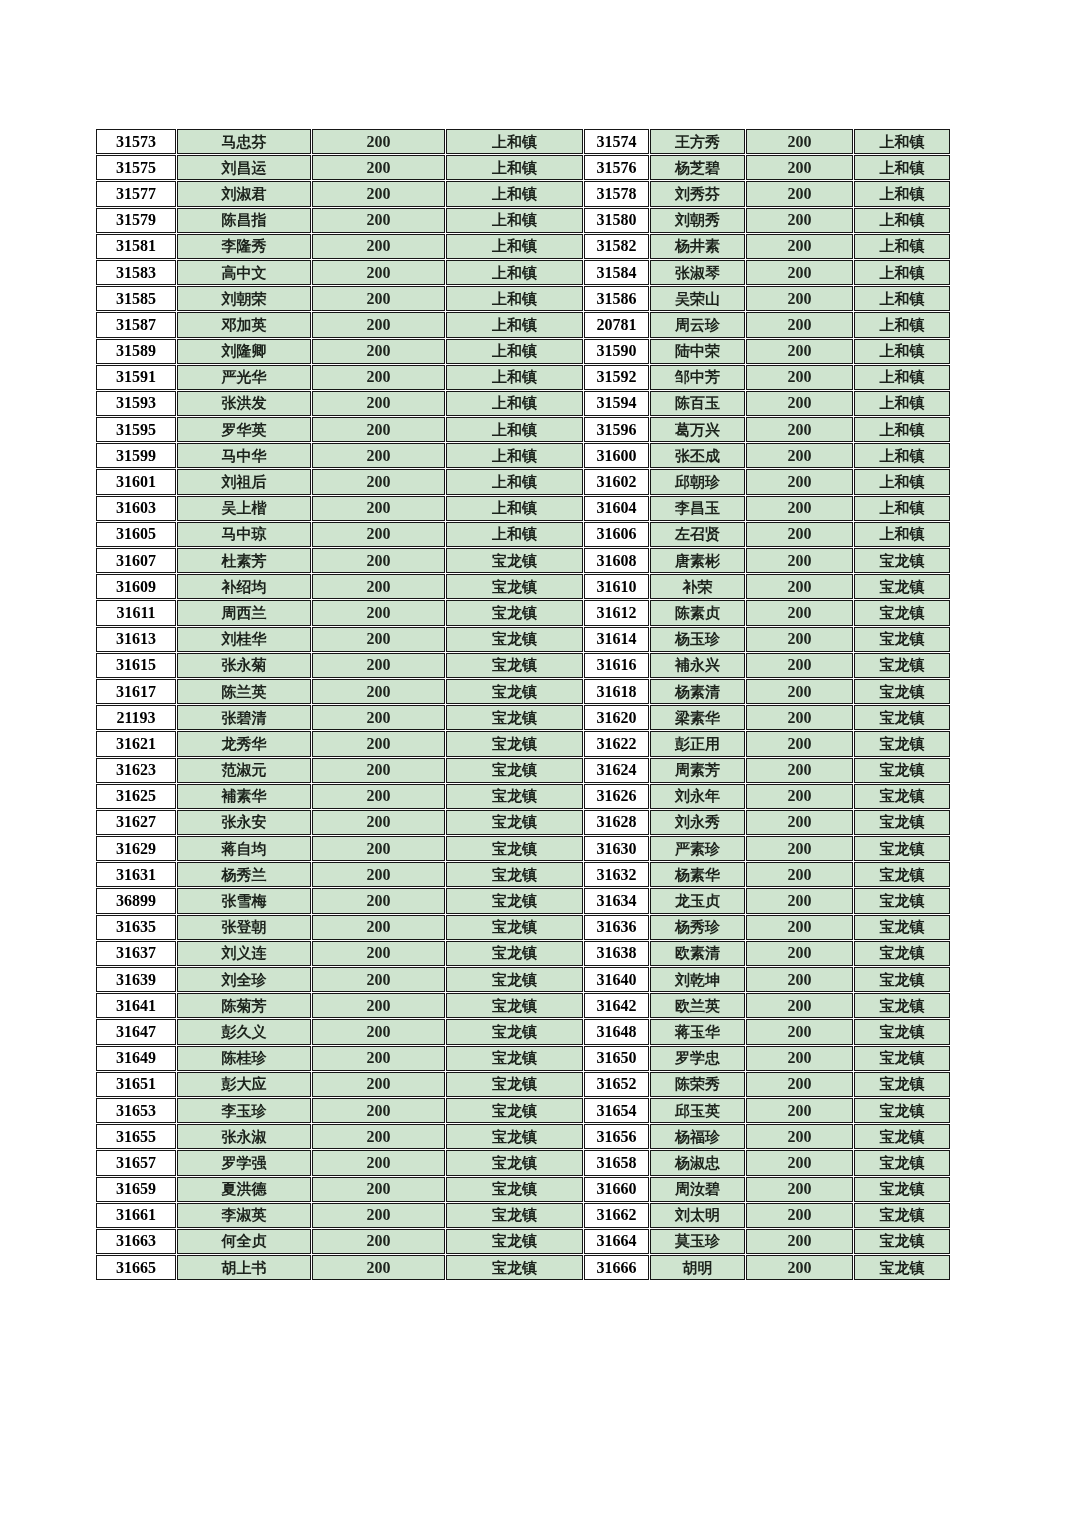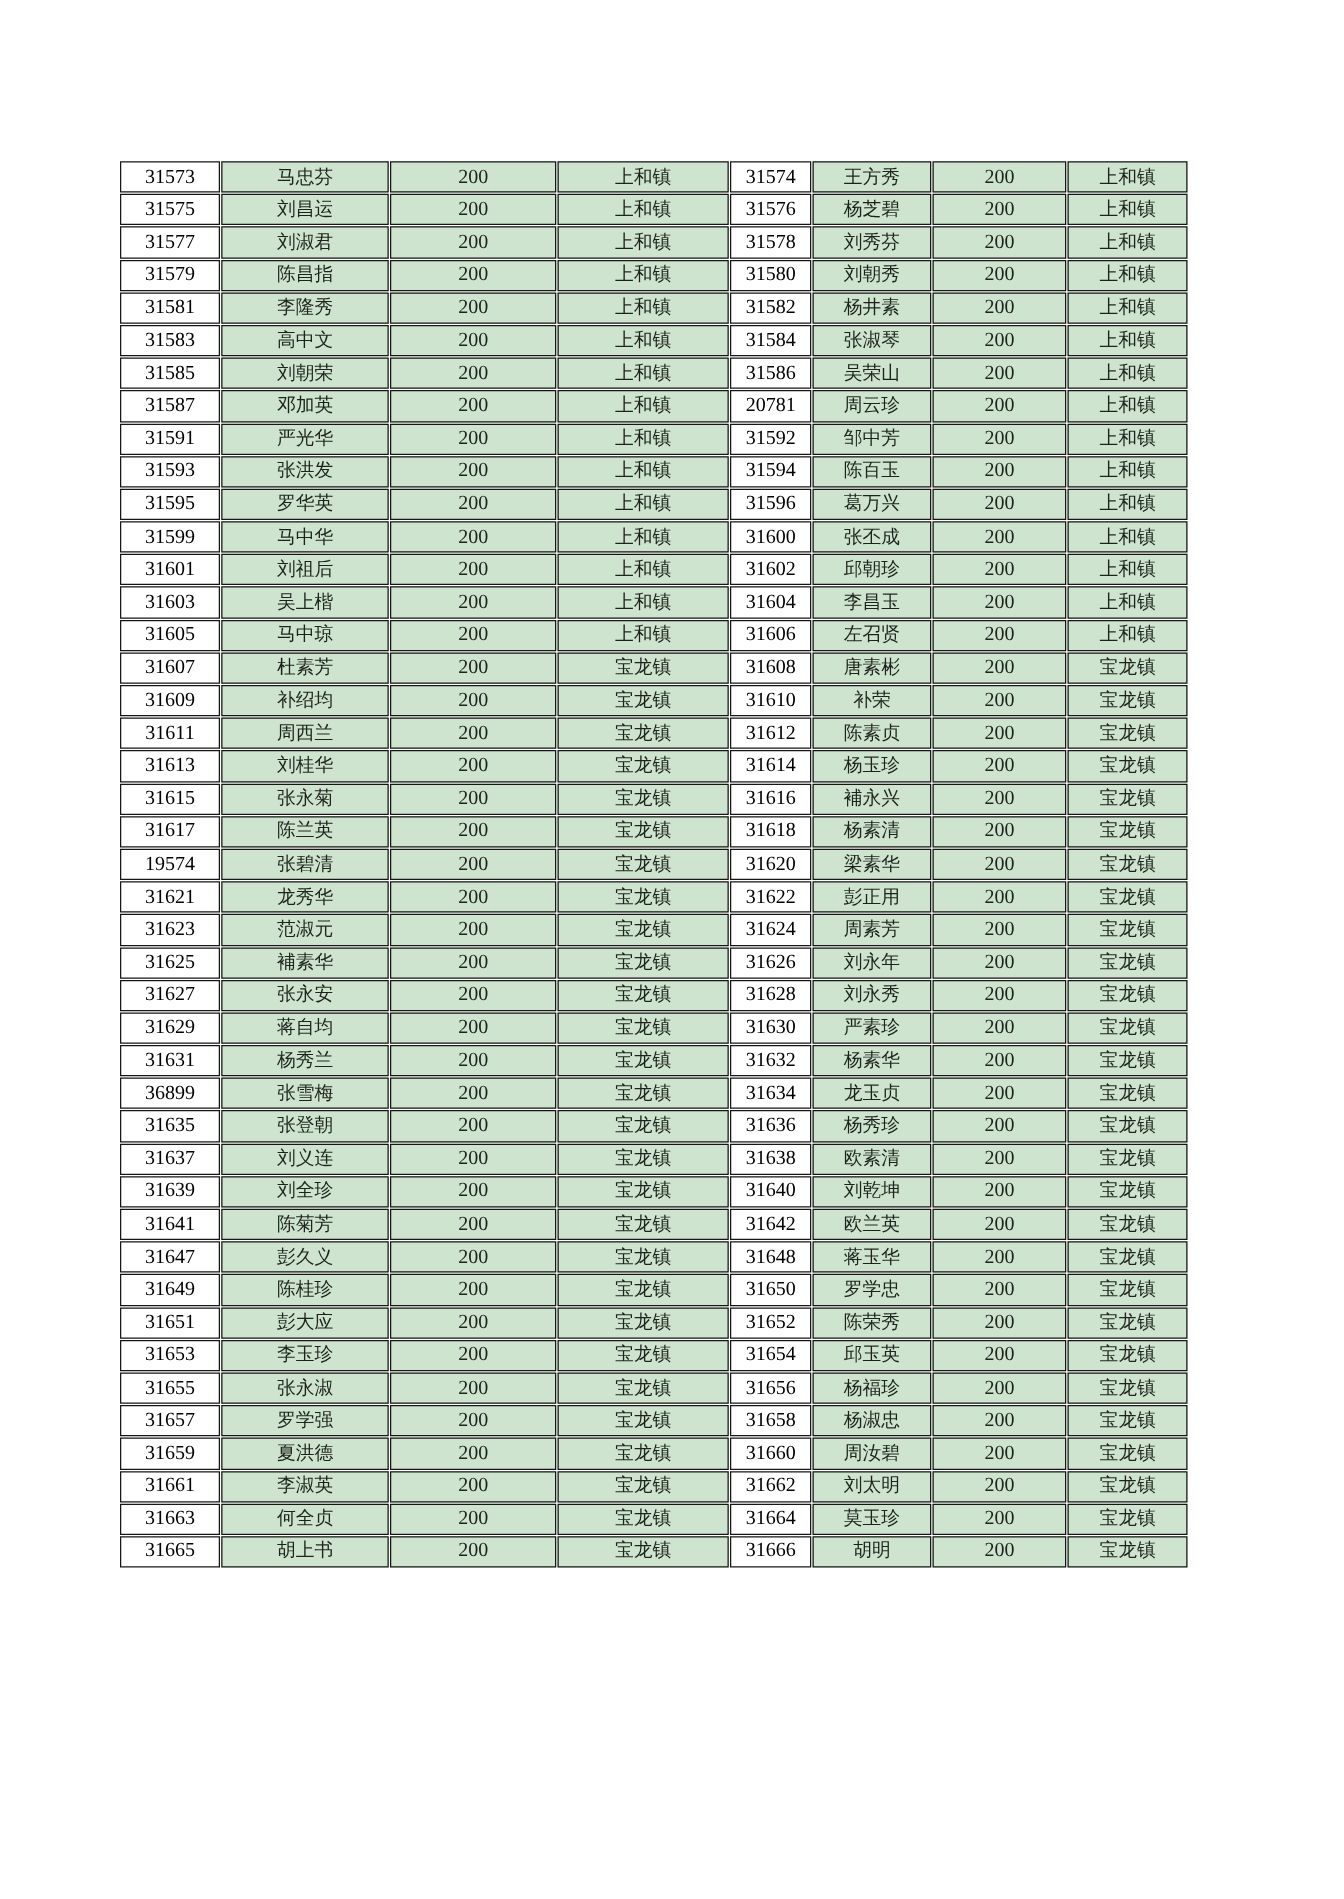--- a/index.html
+++ b/index.html
@@ -12,21 +12,21 @@
   body{
     width:1075px;height:1519px;
     background:#ffffff;
     font-family:"Liberation Serif","DejaVu Serif",serif;
     color:var(--text);
     position:relative;
     overflow:hidden;
   }
   .sheet{
     position:absolute;
-    left:95px;top:128px;
+    left:95px;top:128px;font-weight:bold;
   }
   table.roster{
     border-collapse:separate;
     border-spacing:1px;
     table-layout:fixed;
   }
   table.roster td{
     box-sizing:border-box;
     border:1.5px solid var(--border);
     height:25.2px;
@@ -143,20 +143,30 @@
           <td class="c-num">31587</td>
           <td class="c-green">邓加英</td>
           <td class="c-amount">200</td>
           <td class="c-green">上和镇</td>
           <td class="c-num">20781</td>
           <td class="c-green">周云珍</td>
           <td class="c-amount">200</td>
           <td class="c-green">上和镇</td>
         </tr>
         <tr>
+          <td class="c-num">31589</td>
+          <td class="c-green">刘隆卿</td>
+          <td class="c-amount">200</td>
+          <td class="c-green">上和镇</td>
+          <td class="c-num">31590</td>
+          <td class="c-green">陆中荣</td>
+          <td class="c-amount">200</td>
+          <td class="c-green">上和镇</td>
+        </tr>
+        <tr>
           <td class="c-num">31591</td>
           <td class="c-green">严光华</td>
           <td class="c-amount">200</td>
           <td class="c-green">上和镇</td>
           <td class="c-num">31592</td>
           <td class="c-green">邹中芳</td>
           <td class="c-amount">200</td>
           <td class="c-green">上和镇</td>
         </tr>
         <tr>
@@ -273,21 +283,21 @@
           <td class="c-num">31617</td>
           <td class="c-green">陈兰英</td>
           <td class="c-amount">200</td>
           <td class="c-green">宝龙镇</td>
           <td class="c-num">31618</td>
           <td class="c-green">杨素清</td>
           <td class="c-amount">200</td>
           <td class="c-green">宝龙镇</td>
         </tr>
         <tr>
-          <td class="c-num">19574</td>
+          <td class="c-num">21193</td>
           <td class="c-green">张碧清</td>
           <td class="c-amount">200</td>
           <td class="c-green">宝龙镇</td>
           <td class="c-num">31620</td>
           <td class="c-green">梁素华</td>
           <td class="c-amount">200</td>
           <td class="c-green">宝龙镇</td>
         </tr>
         <tr>
           <td class="c-num">31621</td>

